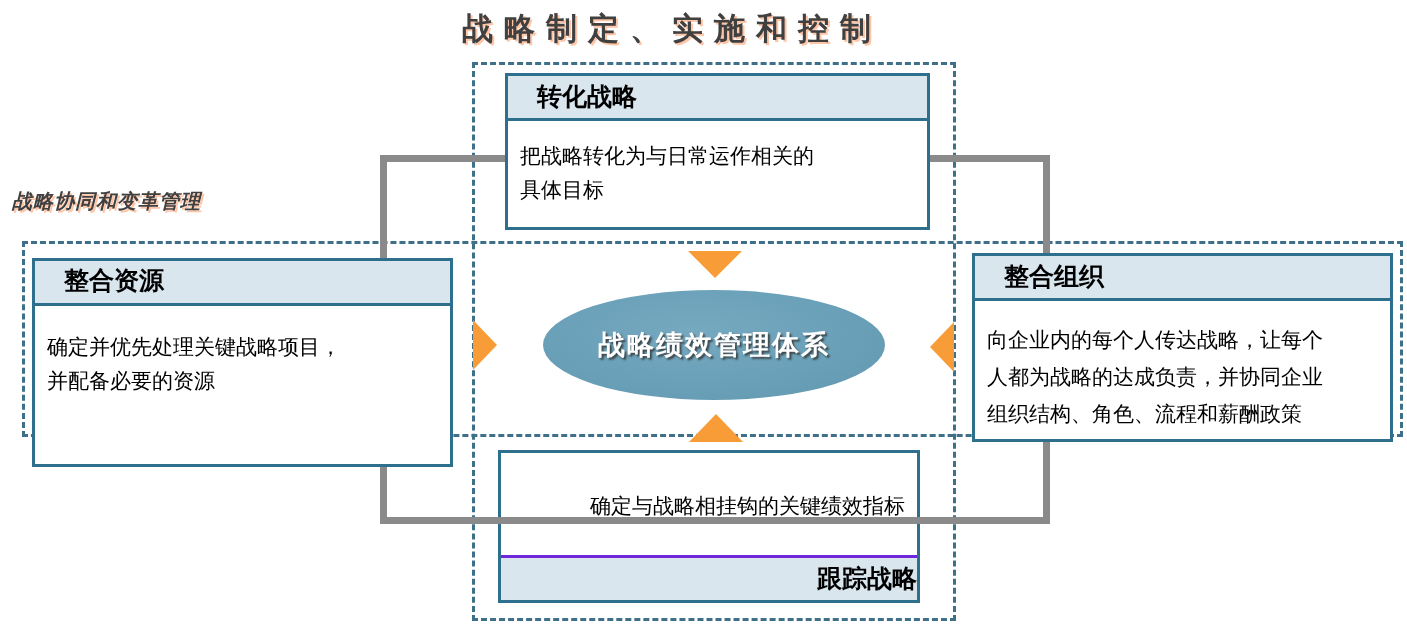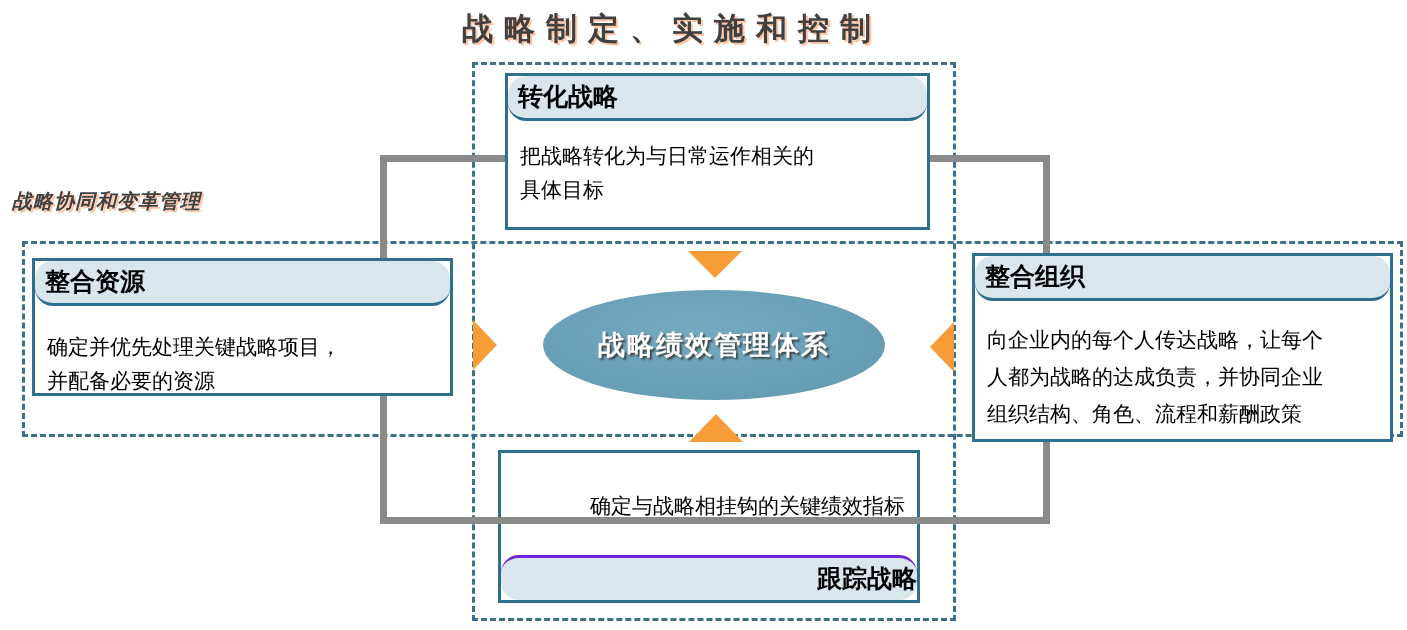--- a/index.html
+++ b/index.html
@@ -16,25 +16,25 @@
     border:7px solid #8A8A8A;box-sizing:border-box;background:transparent;z-index:3;}
   
   .group-title{position:absolute;font-weight:bold;color:#404040;z-index:6;white-space:nowrap;
     text-shadow:2px 2px 0 rgba(255,166,120,0.65);}
   .title-top{left:462px;top:8px;font-size:31px;letter-spacing:11px;}
   .title-left{left:12px;top:188px;font-size:20px;letter-spacing:1px;font-style:italic;}
   
   .box{position:absolute;box-sizing:border-box;border:3px solid #2E6F8E;background:#ffffff;
     display:flex;flex-direction:column;z-index:5;}
   .box-header{background:#D9E6EE;border-bottom:3px solid #2E6F8E;font-weight:bold;font-size:25px;
-    height:42px;line-height:40px;padding-left:10px;flex:0 0 auto;border-radius:18px;}
+    height:42px;line-height:40px;padding-left:29px;flex:0 0 auto;}
   .box-body{font-size:21px;line-height:34px;padding:0 12px;white-space:pre-line;flex:1 1 auto;}
   .box-top{left:505px;top:73px;width:425px;height:157px;}
   .box-top .box-body{padding-top:18px;}
-  .box-left{left:32px;top:258px;width:421px;height:138px;}
+  .box-left{left:32px;top:258px;width:421px;height:209px;font-family:Liberation Serif, serif;}
   .box-left .box-body{padding-top:24px;}
   .box-right{left:972px;top:253px;width:421px;height:189px;}
   .box-right .box-body{padding-top:20px;line-height:37px;}
   
   .box-bottom{left:498px;top:450px;width:422px;height:153px;background:transparent;z-index:2;text-align:right;}
   .box-bottom .box-body{padding-top:36px;}
   .box-bottom .box-header{border-bottom:none;border-top:3px solid #6d28d9;}
   
   .ellipse{position:absolute;left:543px;top:290px;width:342px;height:110px;border-radius:50%;
     background:radial-gradient(ellipse at 45% 38%, #75A9C0 0%, #6AA0B8 55%, #6096AE 100%);

